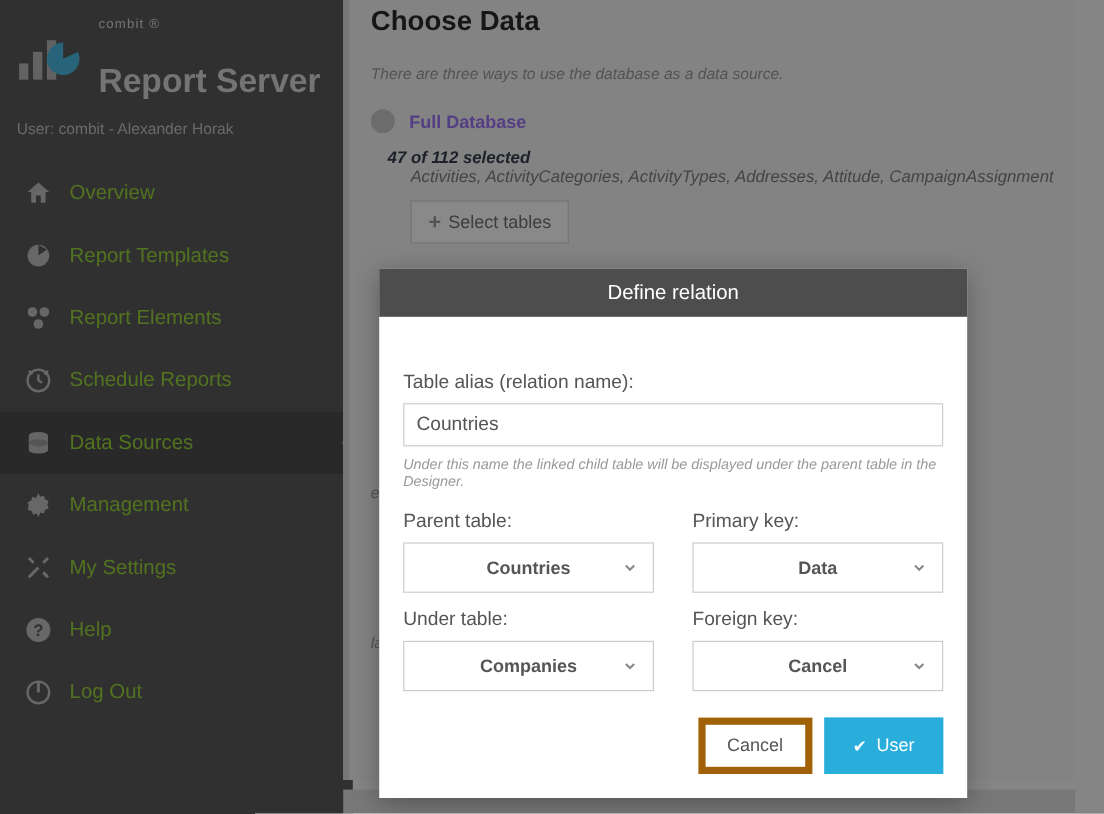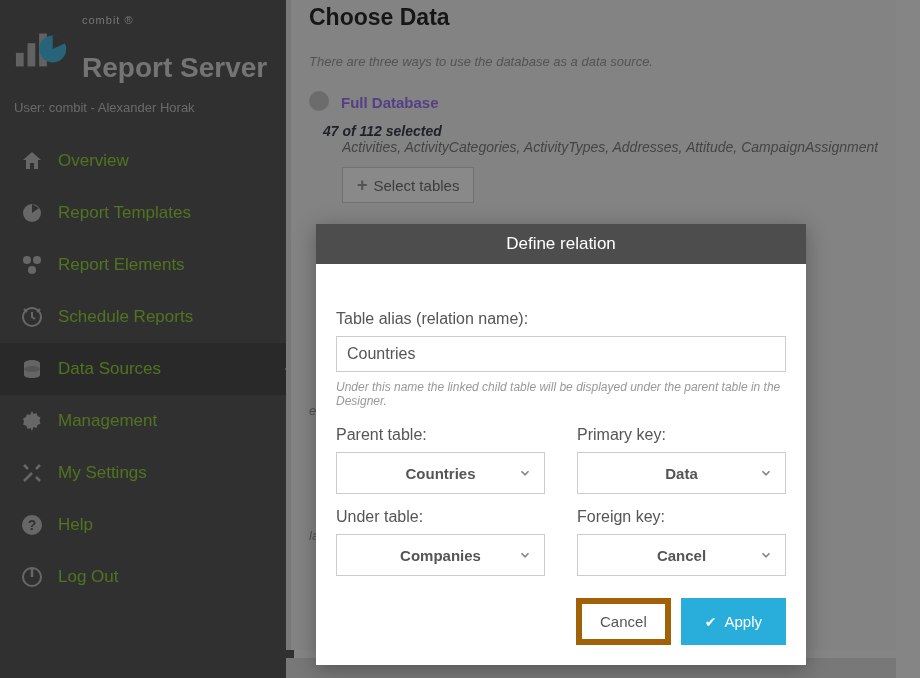--- a/index.html
+++ b/index.html
@@ -280,16 +280,16 @@
               </svg>
           </span>
         </div>
       </div>
     </div>
   </div>
   <div class="dialog-foot">
     <button class="btn">Cancel</button>
     <button class="btn primary">
       <span class="check">✔</span>
-      <span>Apply</span>
+      <span>User</span>
     </button>
   </div>
 </div>
 
 </body></html>

